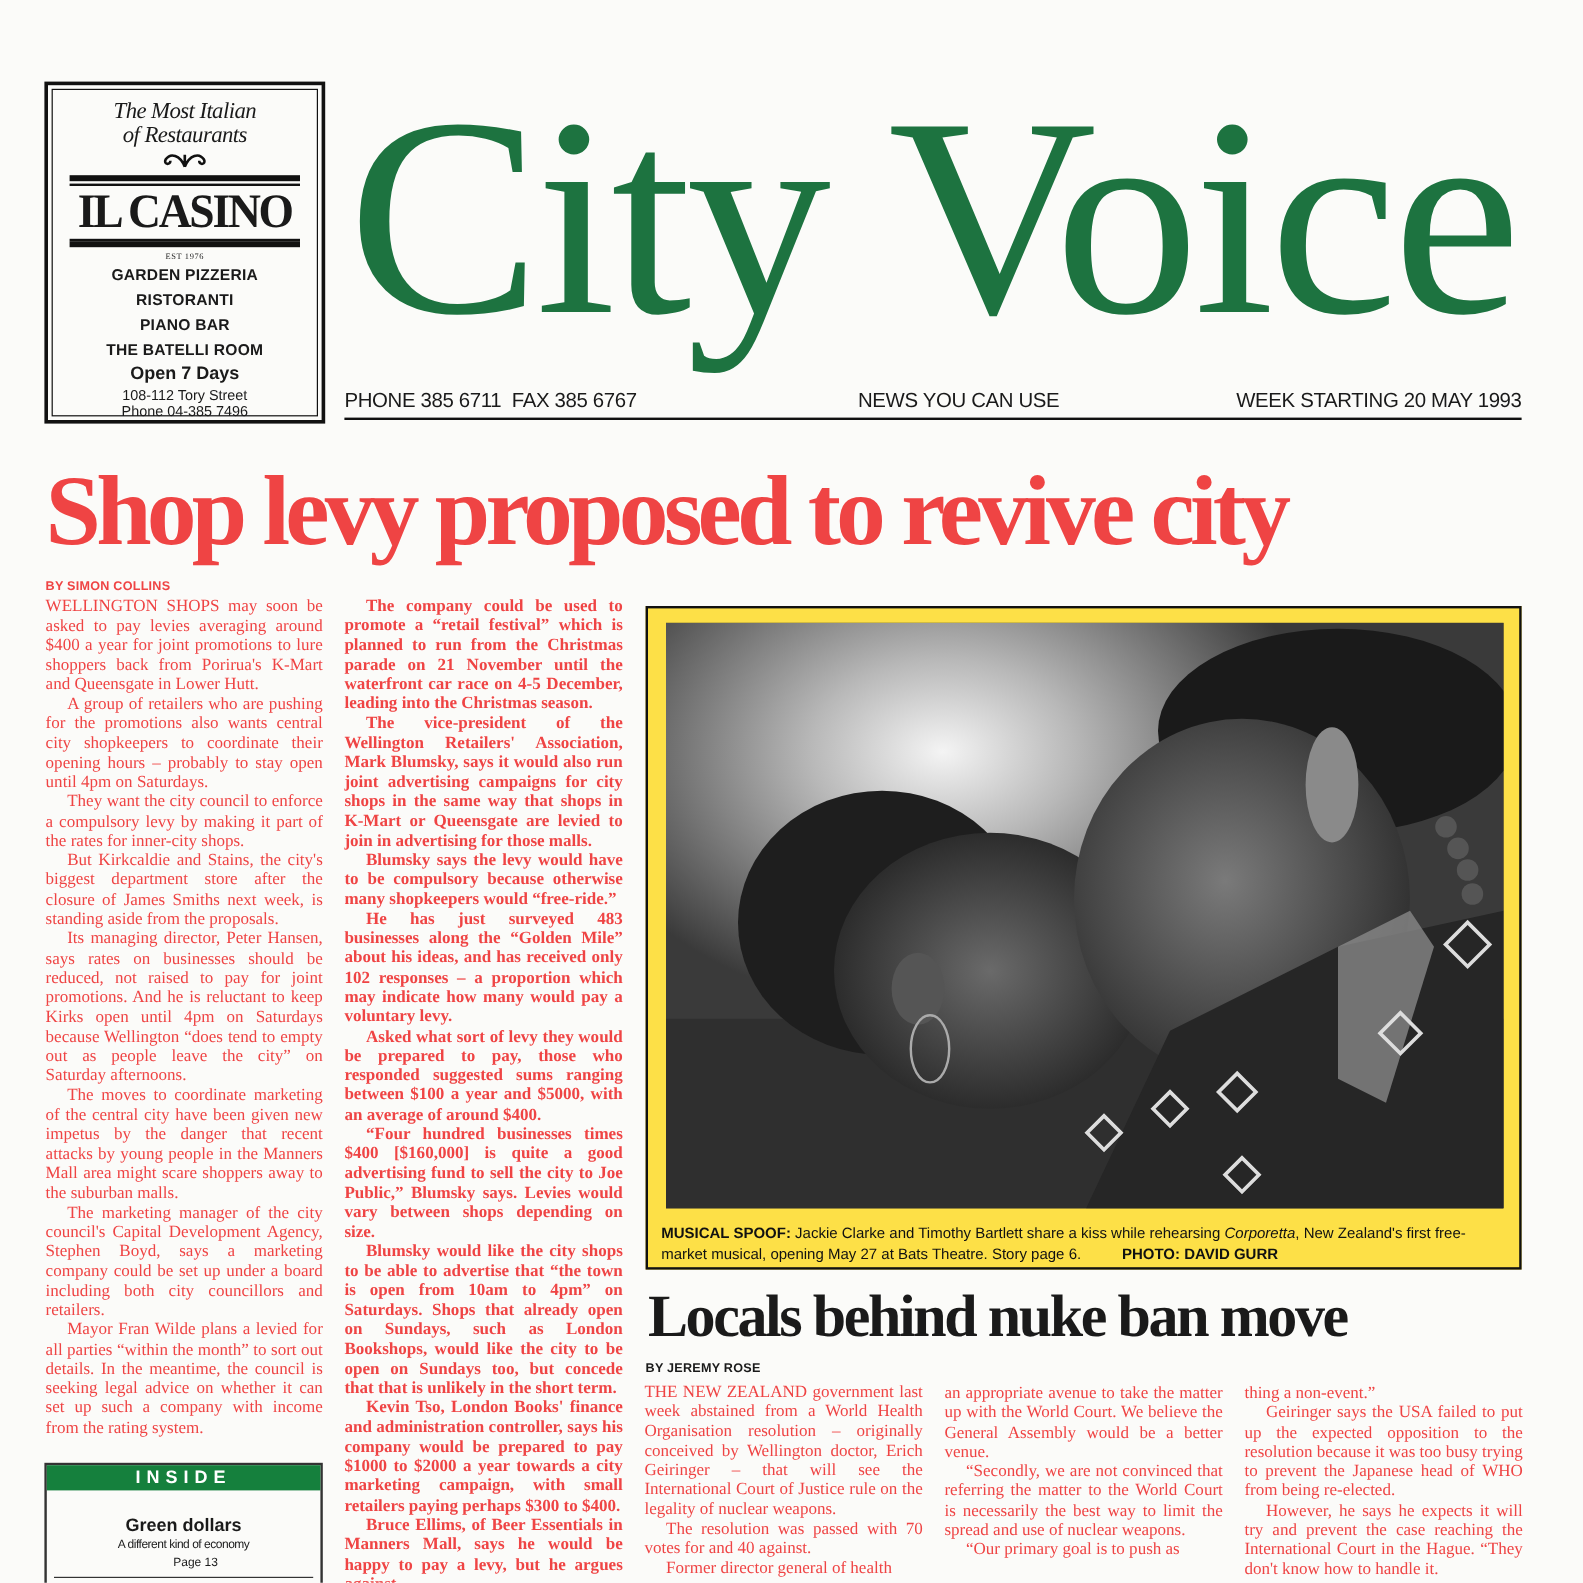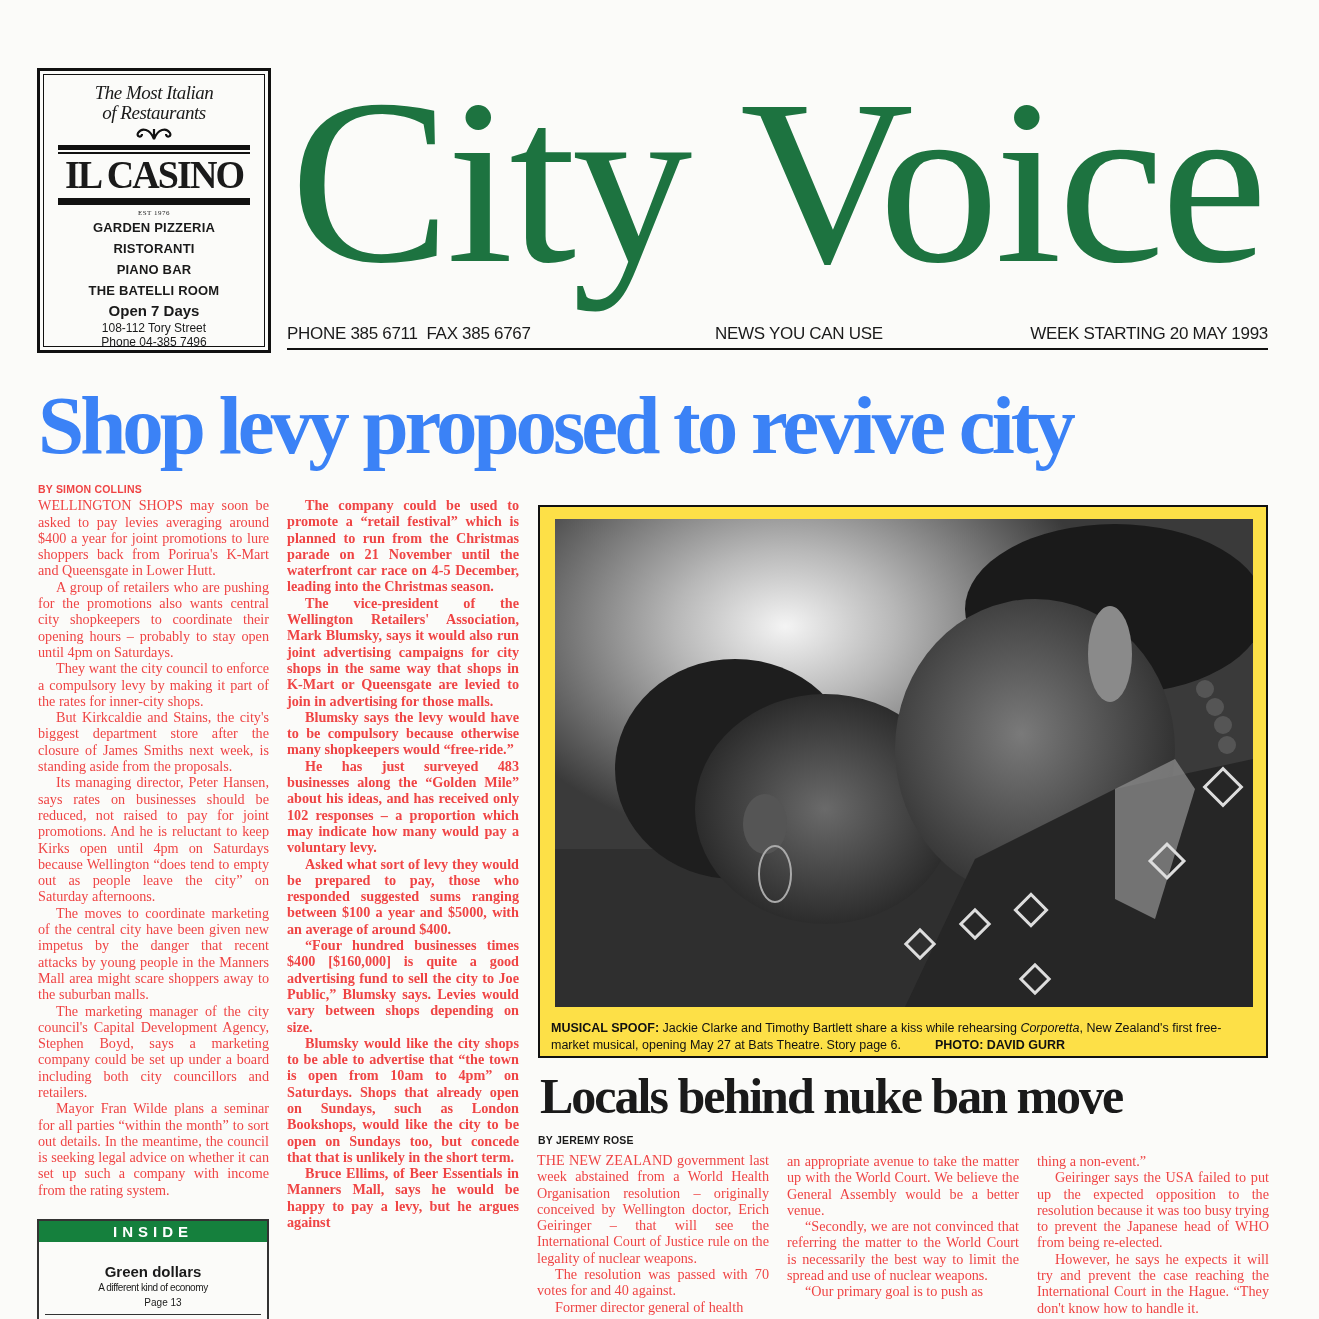--- a/index.html
+++ b/index.html
@@ -25,21 +25,21 @@
   .masthead { position: absolute; left: 290px; top: 52px; width: 985px; height: 260px; }
   .masthead-title { font-family: "Liberation Serif", serif; color: #1d7340; font-size: 236px; line-height: 260px; letter-spacing: -4px; white-space: nowrap; transform: scaleX(1.02); transform-origin: left; }
 
   .strap { position: absolute; left: 287px; top: 322px; width: 981px; height: 28px; border-bottom: 2px solid #111; font-family: "Liberation Sans", sans-serif; font-size: 17px; letter-spacing: -0.3px; }
   .strap span { position: absolute; top: 2px; white-space: nowrap; }
   .strap .left { left: 0; }
   .strap .mid { left: 428px; }
   .strap .right { right: 0; }
 
   
-  .headline { position: absolute; left: 38px; top: 375px; font-family: "Liberation Serif", serif; font-size: 83px; line-height: 100px; letter-spacing: -4px; white-space: nowrap; color: #3b82f6; }
+  .headline { position: absolute; left: 38px; top: 375px; font-family: "Liberation Serif", serif; font-size: 83px; line-height: 100px; letter-spacing: -4px; white-space: nowrap; color: #ef4444; }
 
   .byline { font-family: "Liberation Sans", sans-serif; font-weight: bold; font-size: 10.5px; letter-spacing: 0.2px; }
   .col { position: absolute; font-size: 14.2px; line-height: 16.3px; text-align: justify; hyphens: none; color: #ef4444; }
   .col p { text-indent: 18px; }
   .col p.first { text-indent: 0; }
   .col1 { left: 38px; top: 481px; width: 231px; }
   .col2 { left: 287px; top: 497px; width: 232px; font-weight: bold; }
 
   
   .inside { position: absolute; left: 37px; top: 1219px; width: 232px; height: 110px; border: 2px solid #333; }
@@ -110,31 +110,32 @@
 
 <div class="col col1">
   <div class="byline">BY SIMON COLLINS</div>
   <p class="first">WELLINGTON SHOPS may soon be asked to pay levies averaging around $400 a year for joint promotions to lure shoppers back from Porirua's K-Mart and Queensgate in Lower Hutt.</p>
   <p>A group of retailers who are pushing for the promotions also wants central city shopkeepers to coordinate their opening hours – probably to stay open until 4pm on Saturdays.</p>
   <p>They want the city council to enforce a compulsory levy by making it part of the rates for inner-city shops.</p>
   <p>But Kirkcaldie and Stains, the city's biggest department store after the closure of James Smiths next week, is standing aside from the proposals.</p>
   <p>Its managing director, Peter Hansen, says rates on businesses should be reduced, not raised to pay for joint promotions. And he is reluctant to keep Kirks open until 4pm on Saturdays because Wellington “does tend to empty out as people leave the city” on Saturday afternoons.</p>
   <p>The moves to coordinate marketing of the central city have been given new impetus by the danger that recent attacks by young people in the Manners Mall area might scare shoppers away to the suburban malls.</p>
   <p>The marketing manager of the city council's Capital Development Agency, Stephen Boyd, says a marketing company could be set up under a board including both city councillors and retailers.</p>
-  <p>Mayor Fran Wilde plans a seminar for all parties “within the month” to sort out details. In the meantime, the council is seeking legal advice on whether it can set up such a company with income from the rating system.</p>
+  <p>Mayor Fran Wilde plans a levied for all parties “within the month” to sort out details. In the meantime, the council is seeking legal advice on whether it can set up such a company with income from the rating system.</p>
 </div>
 
 <div class="col col2">
   <p>The company could be used to promote a “retail festival” which is planned to run from the Christmas parade on 21 November until the waterfront car race on 4-5 December, leading into the Christmas season.</p>
   <p>The vice-president of the Wellington Retailers' Association, Mark Blumsky, says it would also run joint advertising campaigns for city shops in the same way that shops in K-Mart or Queensgate are levied to join in advertising for those malls.</p>
   <p>Blumsky says the levy would have to be compulsory because otherwise many shopkeepers would “free-ride.”</p>
   <p>He has just surveyed 483 businesses along the “Golden Mile” about his ideas, and has received only 102 responses – a proportion which may indicate how many would pay a voluntary levy.</p>
   <p>Asked what sort of levy they would be prepared to pay, those who responded suggested sums ranging between $100 a year and $5000, with an average of around $400.</p>
   <p>“Four hundred businesses times $400 [$160,000] is quite a good advertising fund to sell the city to Joe Public,” Blumsky says. Levies would vary between shops depending on size.</p>
   <p>Blumsky would like the city shops to be able to advertise that “the town is open from 10am to 4pm” on Saturdays. Shops that already open on Sundays, such as London Bookshops, would like the city to be open on Sundays too, but concede that that is unlikely in the short term.</p>
+  <p>Kevin Tso, London Books' finance and administration controller, says his company would be prepared to pay $1000 to $2000 a year towards a city marketing campaign, with small retailers paying perhaps $300 to $400.</p>
   <p>Bruce Ellims, of Beer Essentials in Manners Mall, says he would be happy to pay a levy, but he argues against</p>
 </div>
 
 <div class="inside">
   <div class="inside-head">INSIDE</div>
   <div class="inside-item">
     <div class="inside-title">Green dollars</div>
     <div class="inside-sub">A different kind of economy</div>
     <div class="inside-page">Page 13</div>
   </div>

